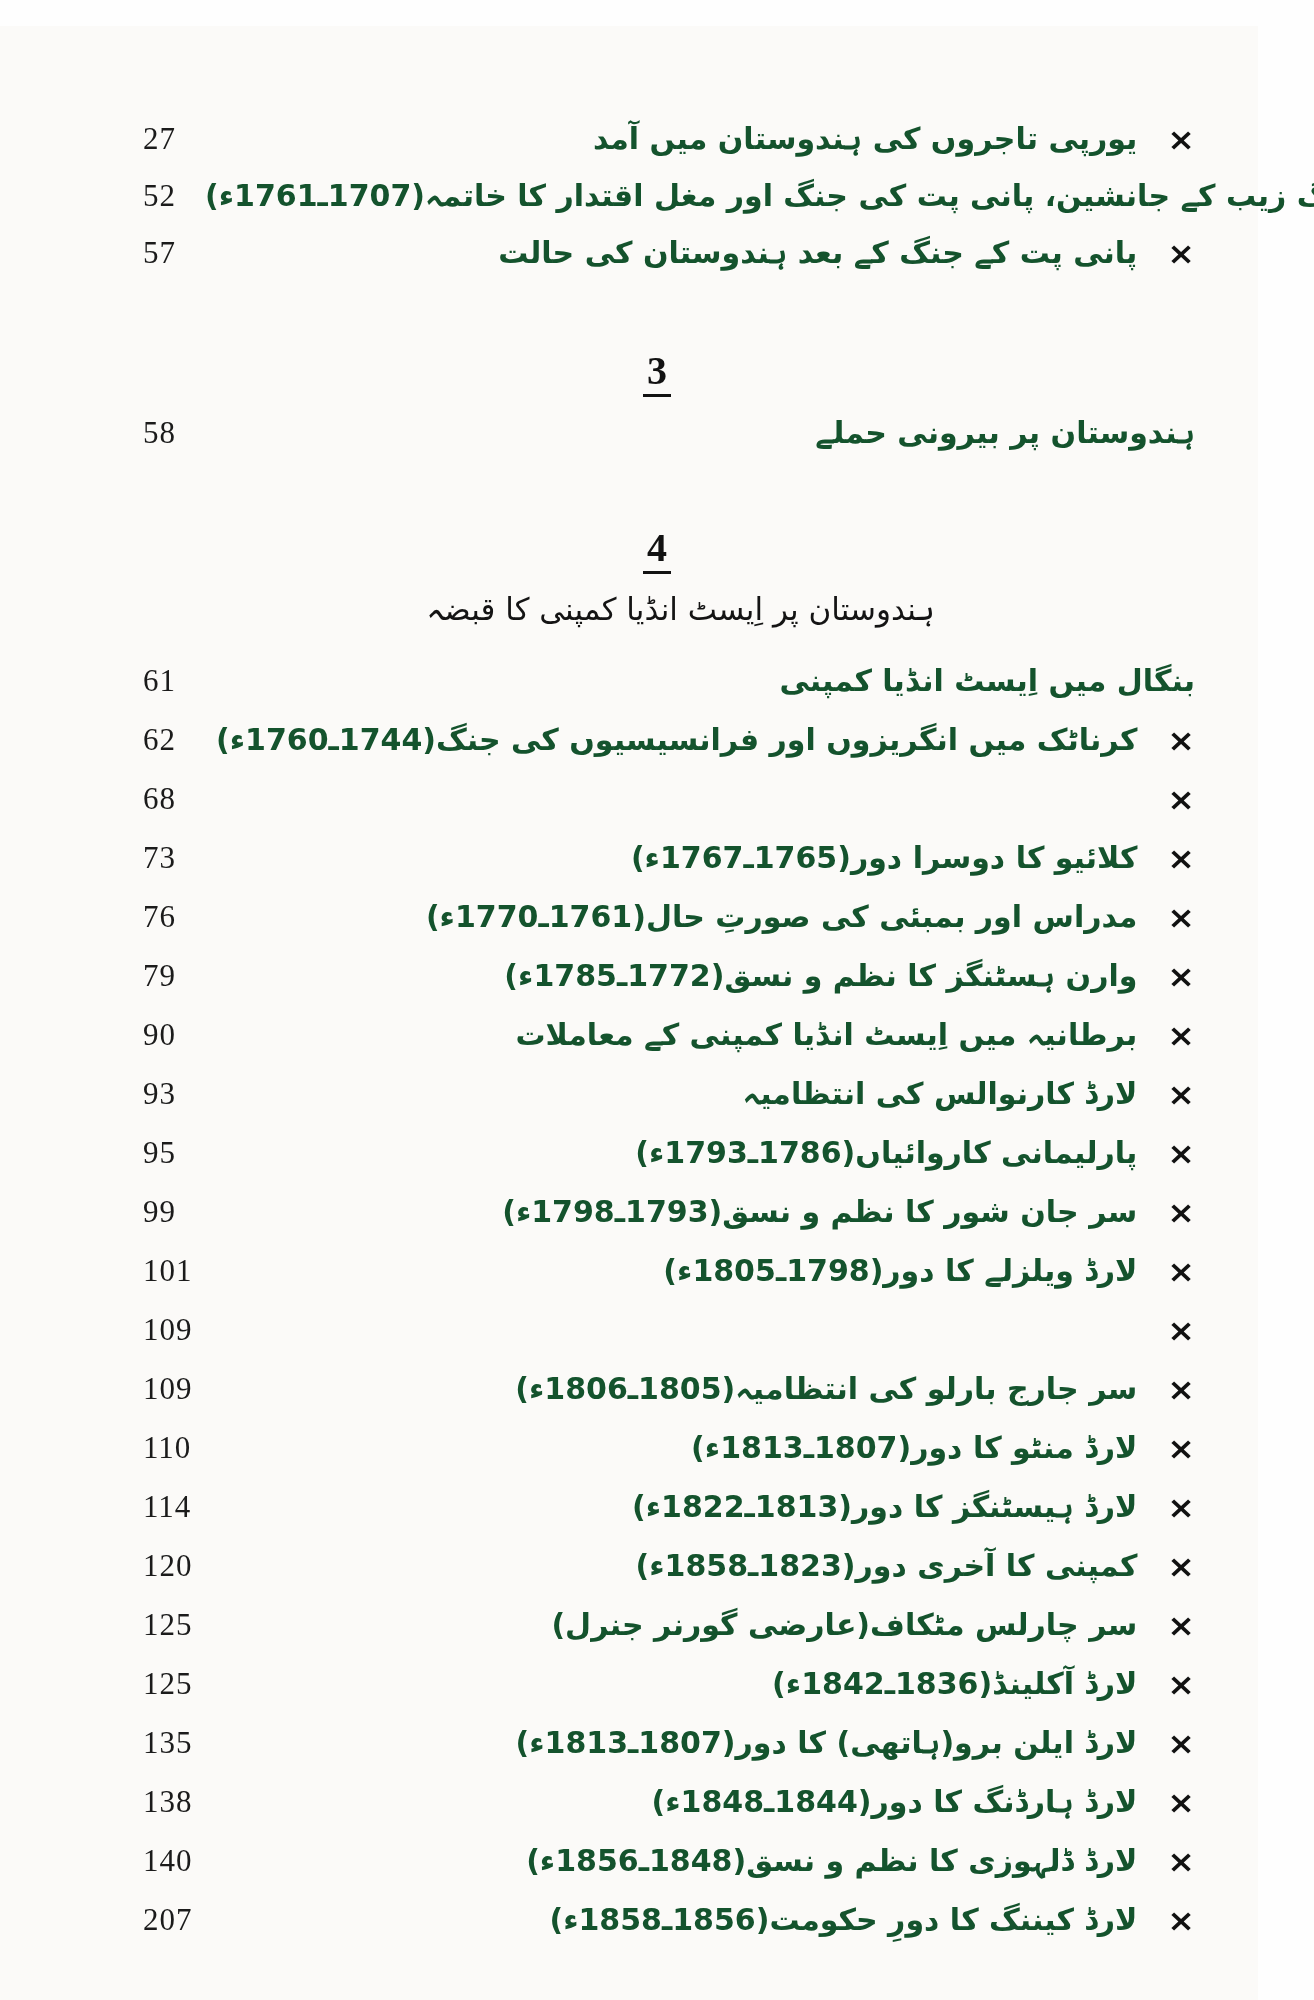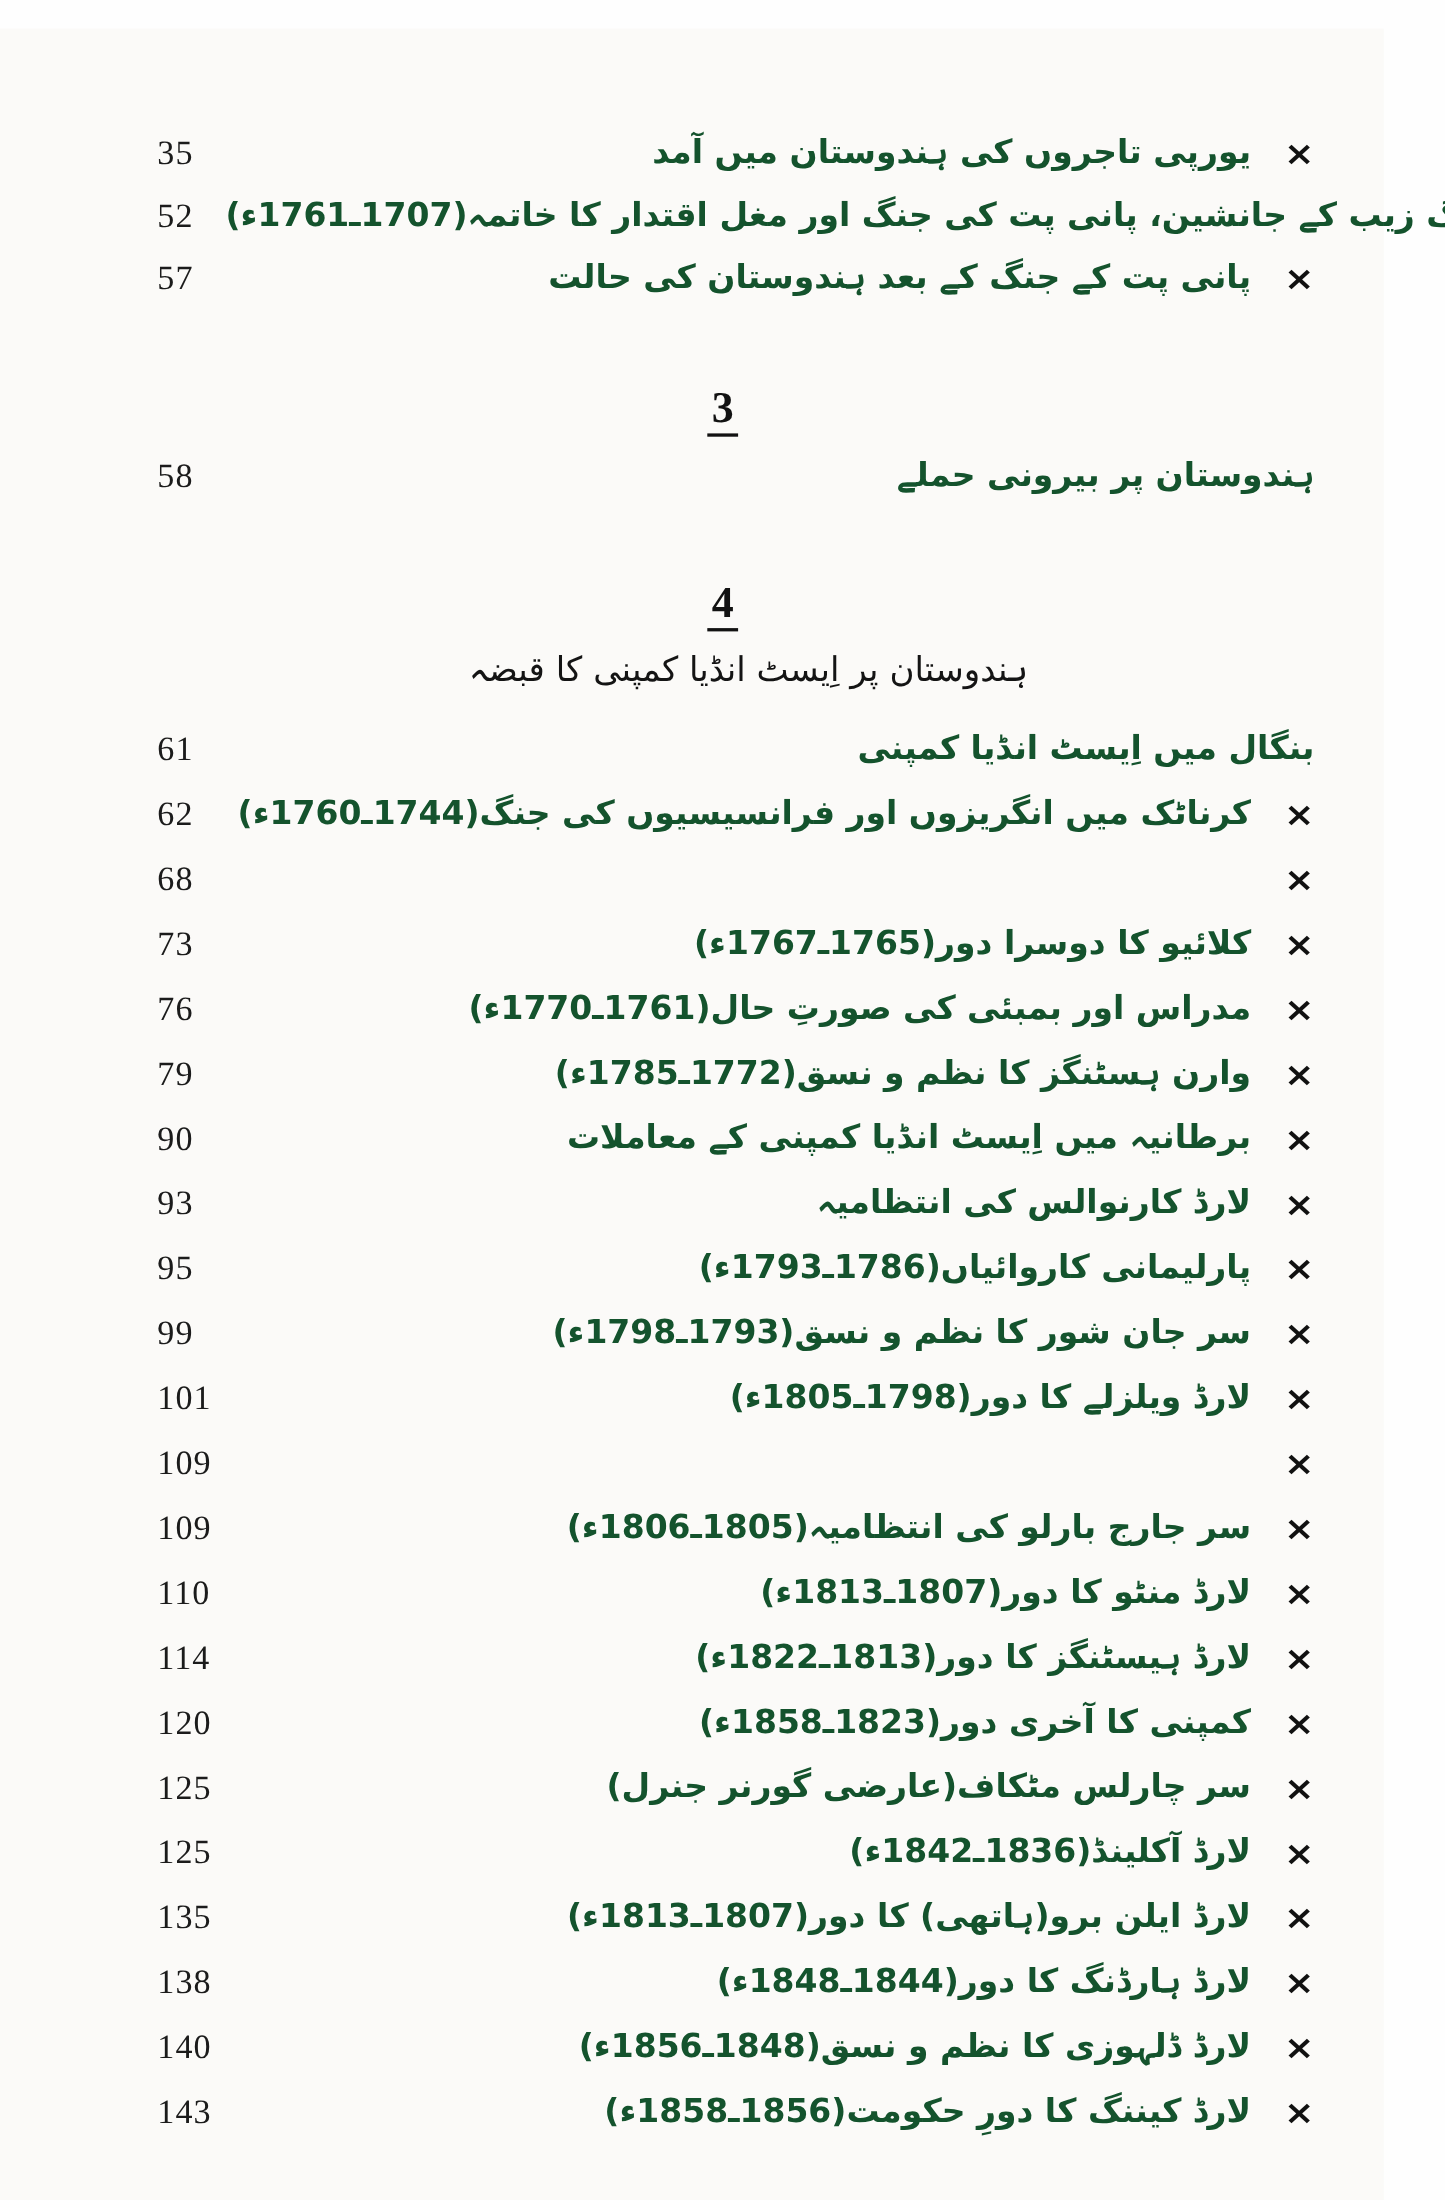--- a/index.html
+++ b/index.html
@@ -94,21 +94,21 @@
   #sec1{margin-top:15px;}
   #sec2{margin-top:30px;}
 </style>
 </head>
 <body>
 
 <div id="page">
 
   <div id="sec0" class="entries">
       <div class="row">
-    <span class="num">35</span>
+    <span class="num">27</span>
     <span class="rtl-group">
       <span class="marker">×</span>
       <span class="title">یورپی تاجروں کی ہندوستان میں آمد</span>
     </span>
   </div>
       <div class="row">
     <span class="num">52</span>
     <span class="rtl-group">
       <span class="marker">×</span>
       <span class="title">اورنگ زیب کے جانشین، پانی پت کی جنگ اور مغل اقتدار کا خاتمہ(1707ـ1761ء)</span>
@@ -283,21 +283,21 @@
     </span>
   </div>
       <div class="row">
     <span class="num">140</span>
     <span class="rtl-group">
       <span class="marker">×</span>
       <span class="title">لارڈ ڈلہوزی کا نظم و نسق(1848ـ1856ء)</span>
     </span>
   </div>
       <div class="row">
-    <span class="num">143</span>
+    <span class="num">207</span>
     <span class="rtl-group">
       <span class="marker">×</span>
       <span class="title">لارڈ کیننگ کا دورِ حکومت(1856ـ1858ء)</span>
     </span>
   </div>
     </div>
 
 </div>
 
 </body></html>

